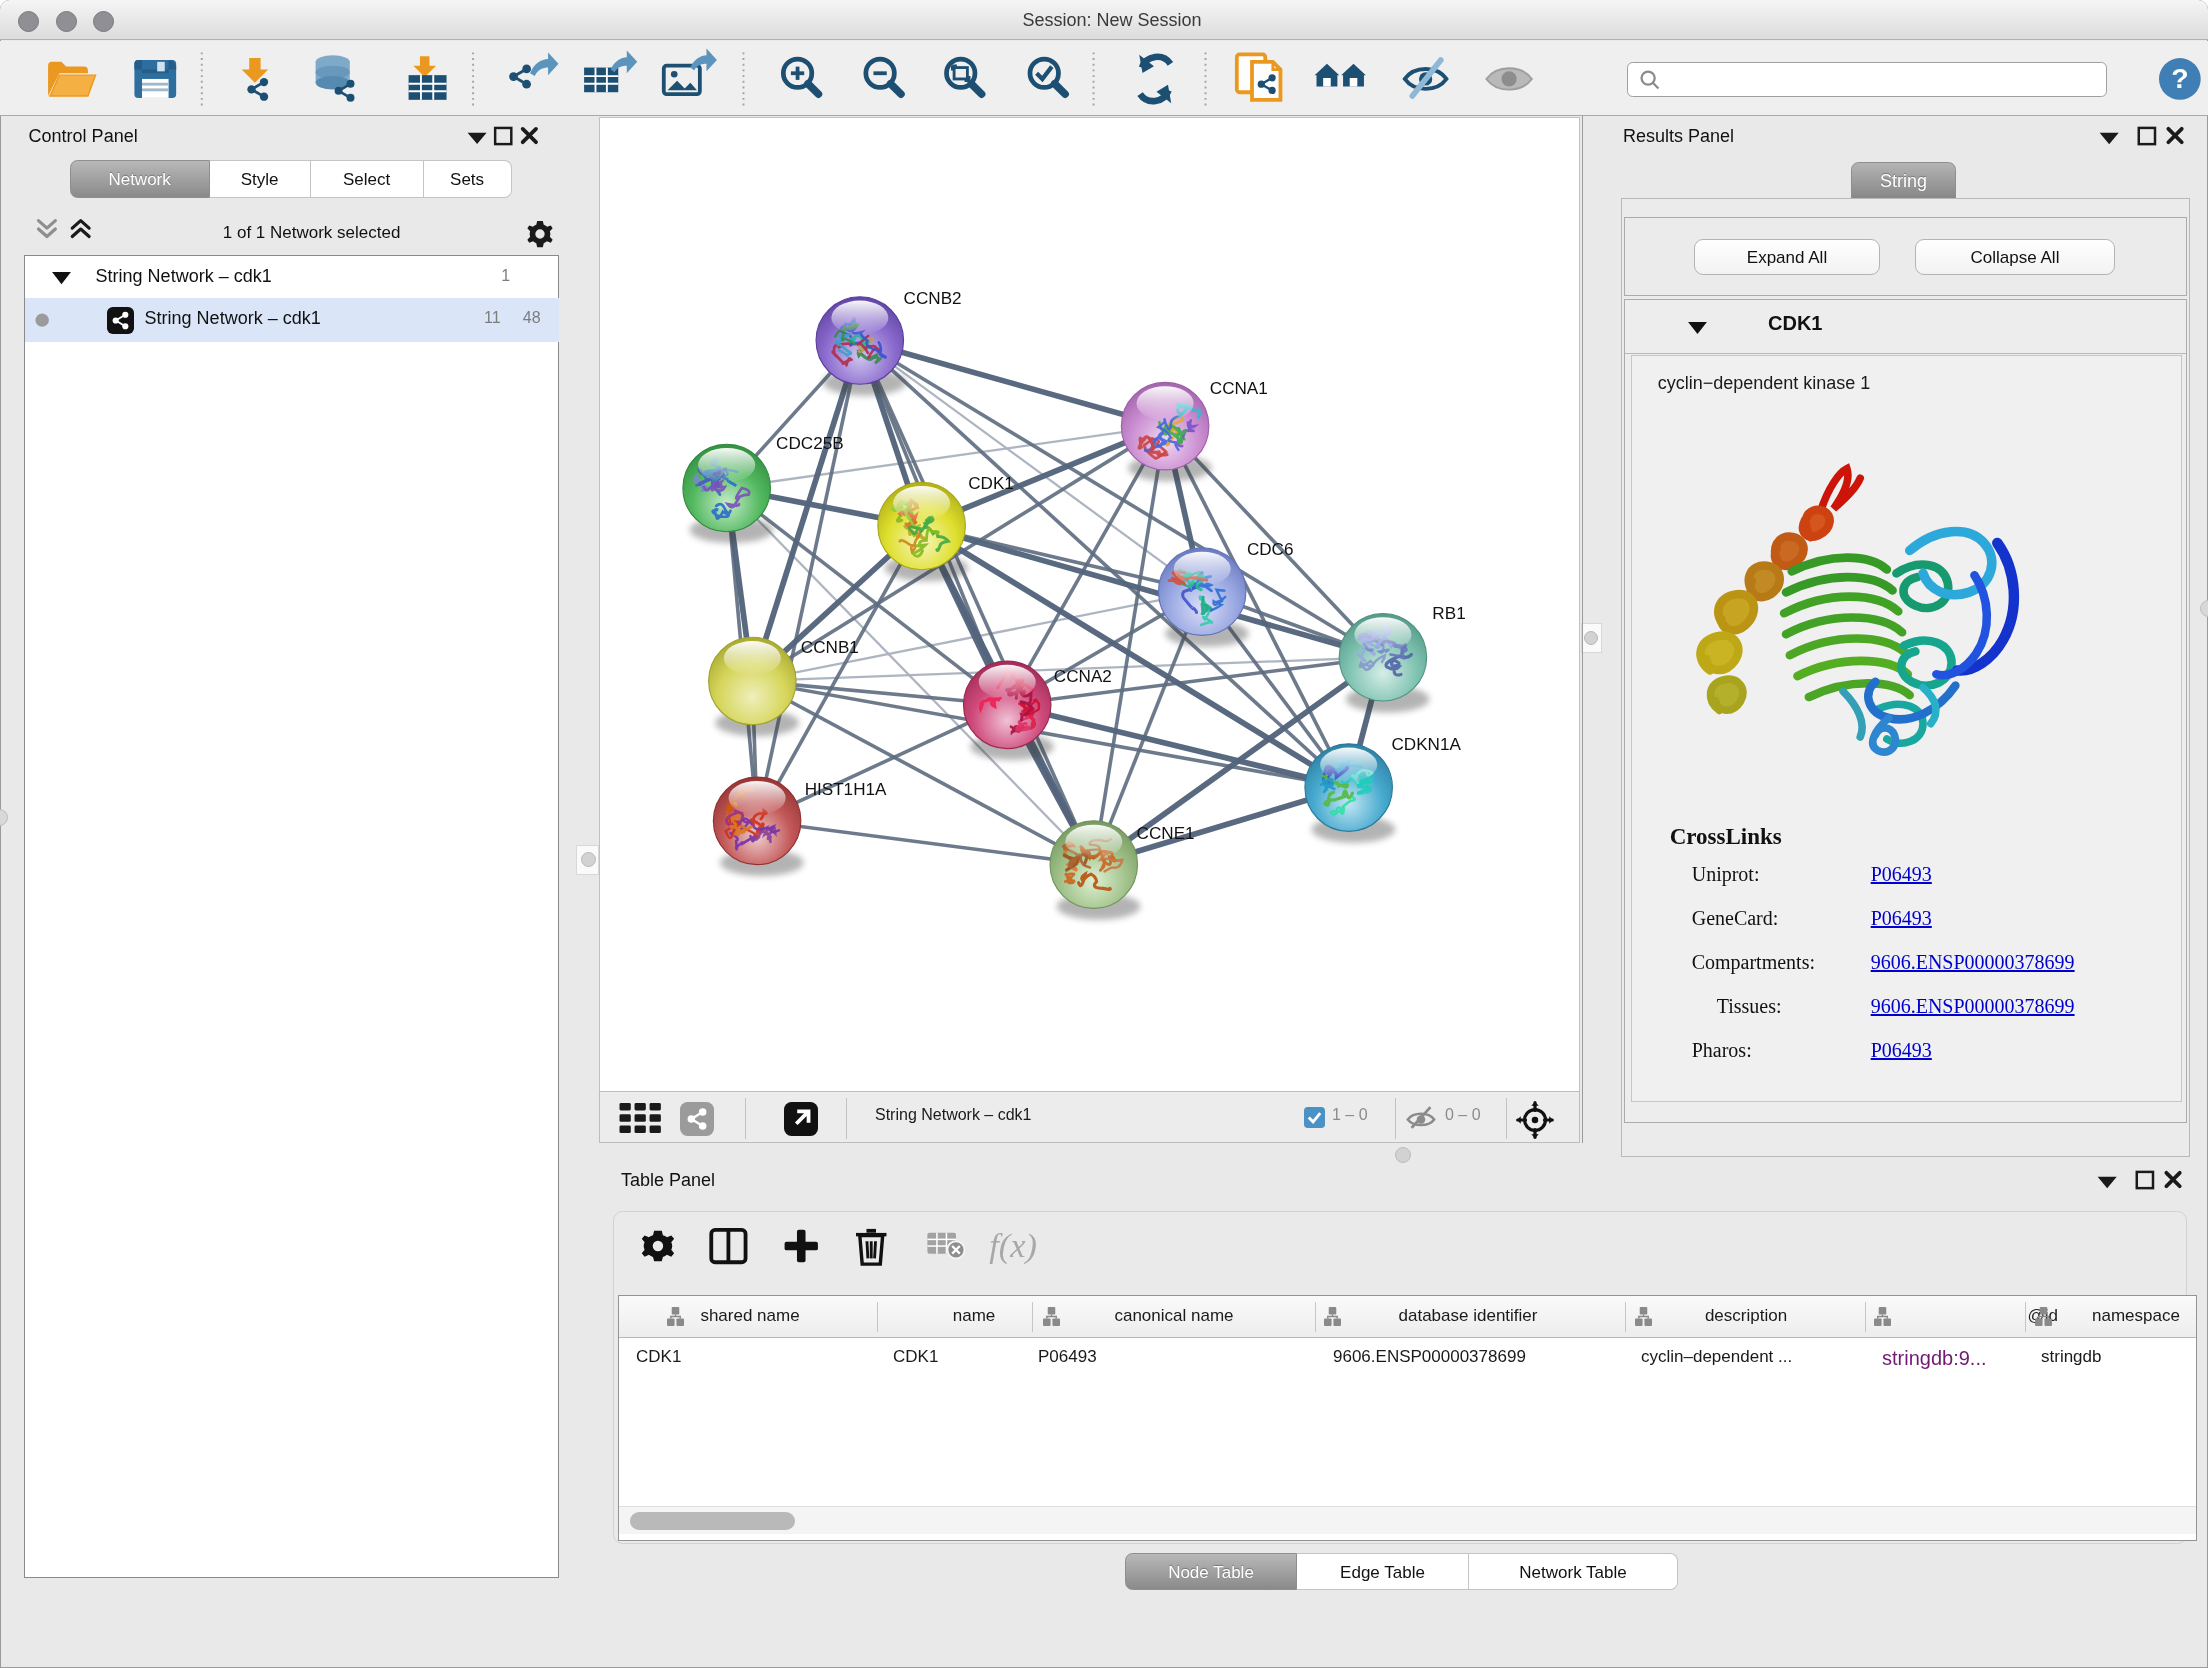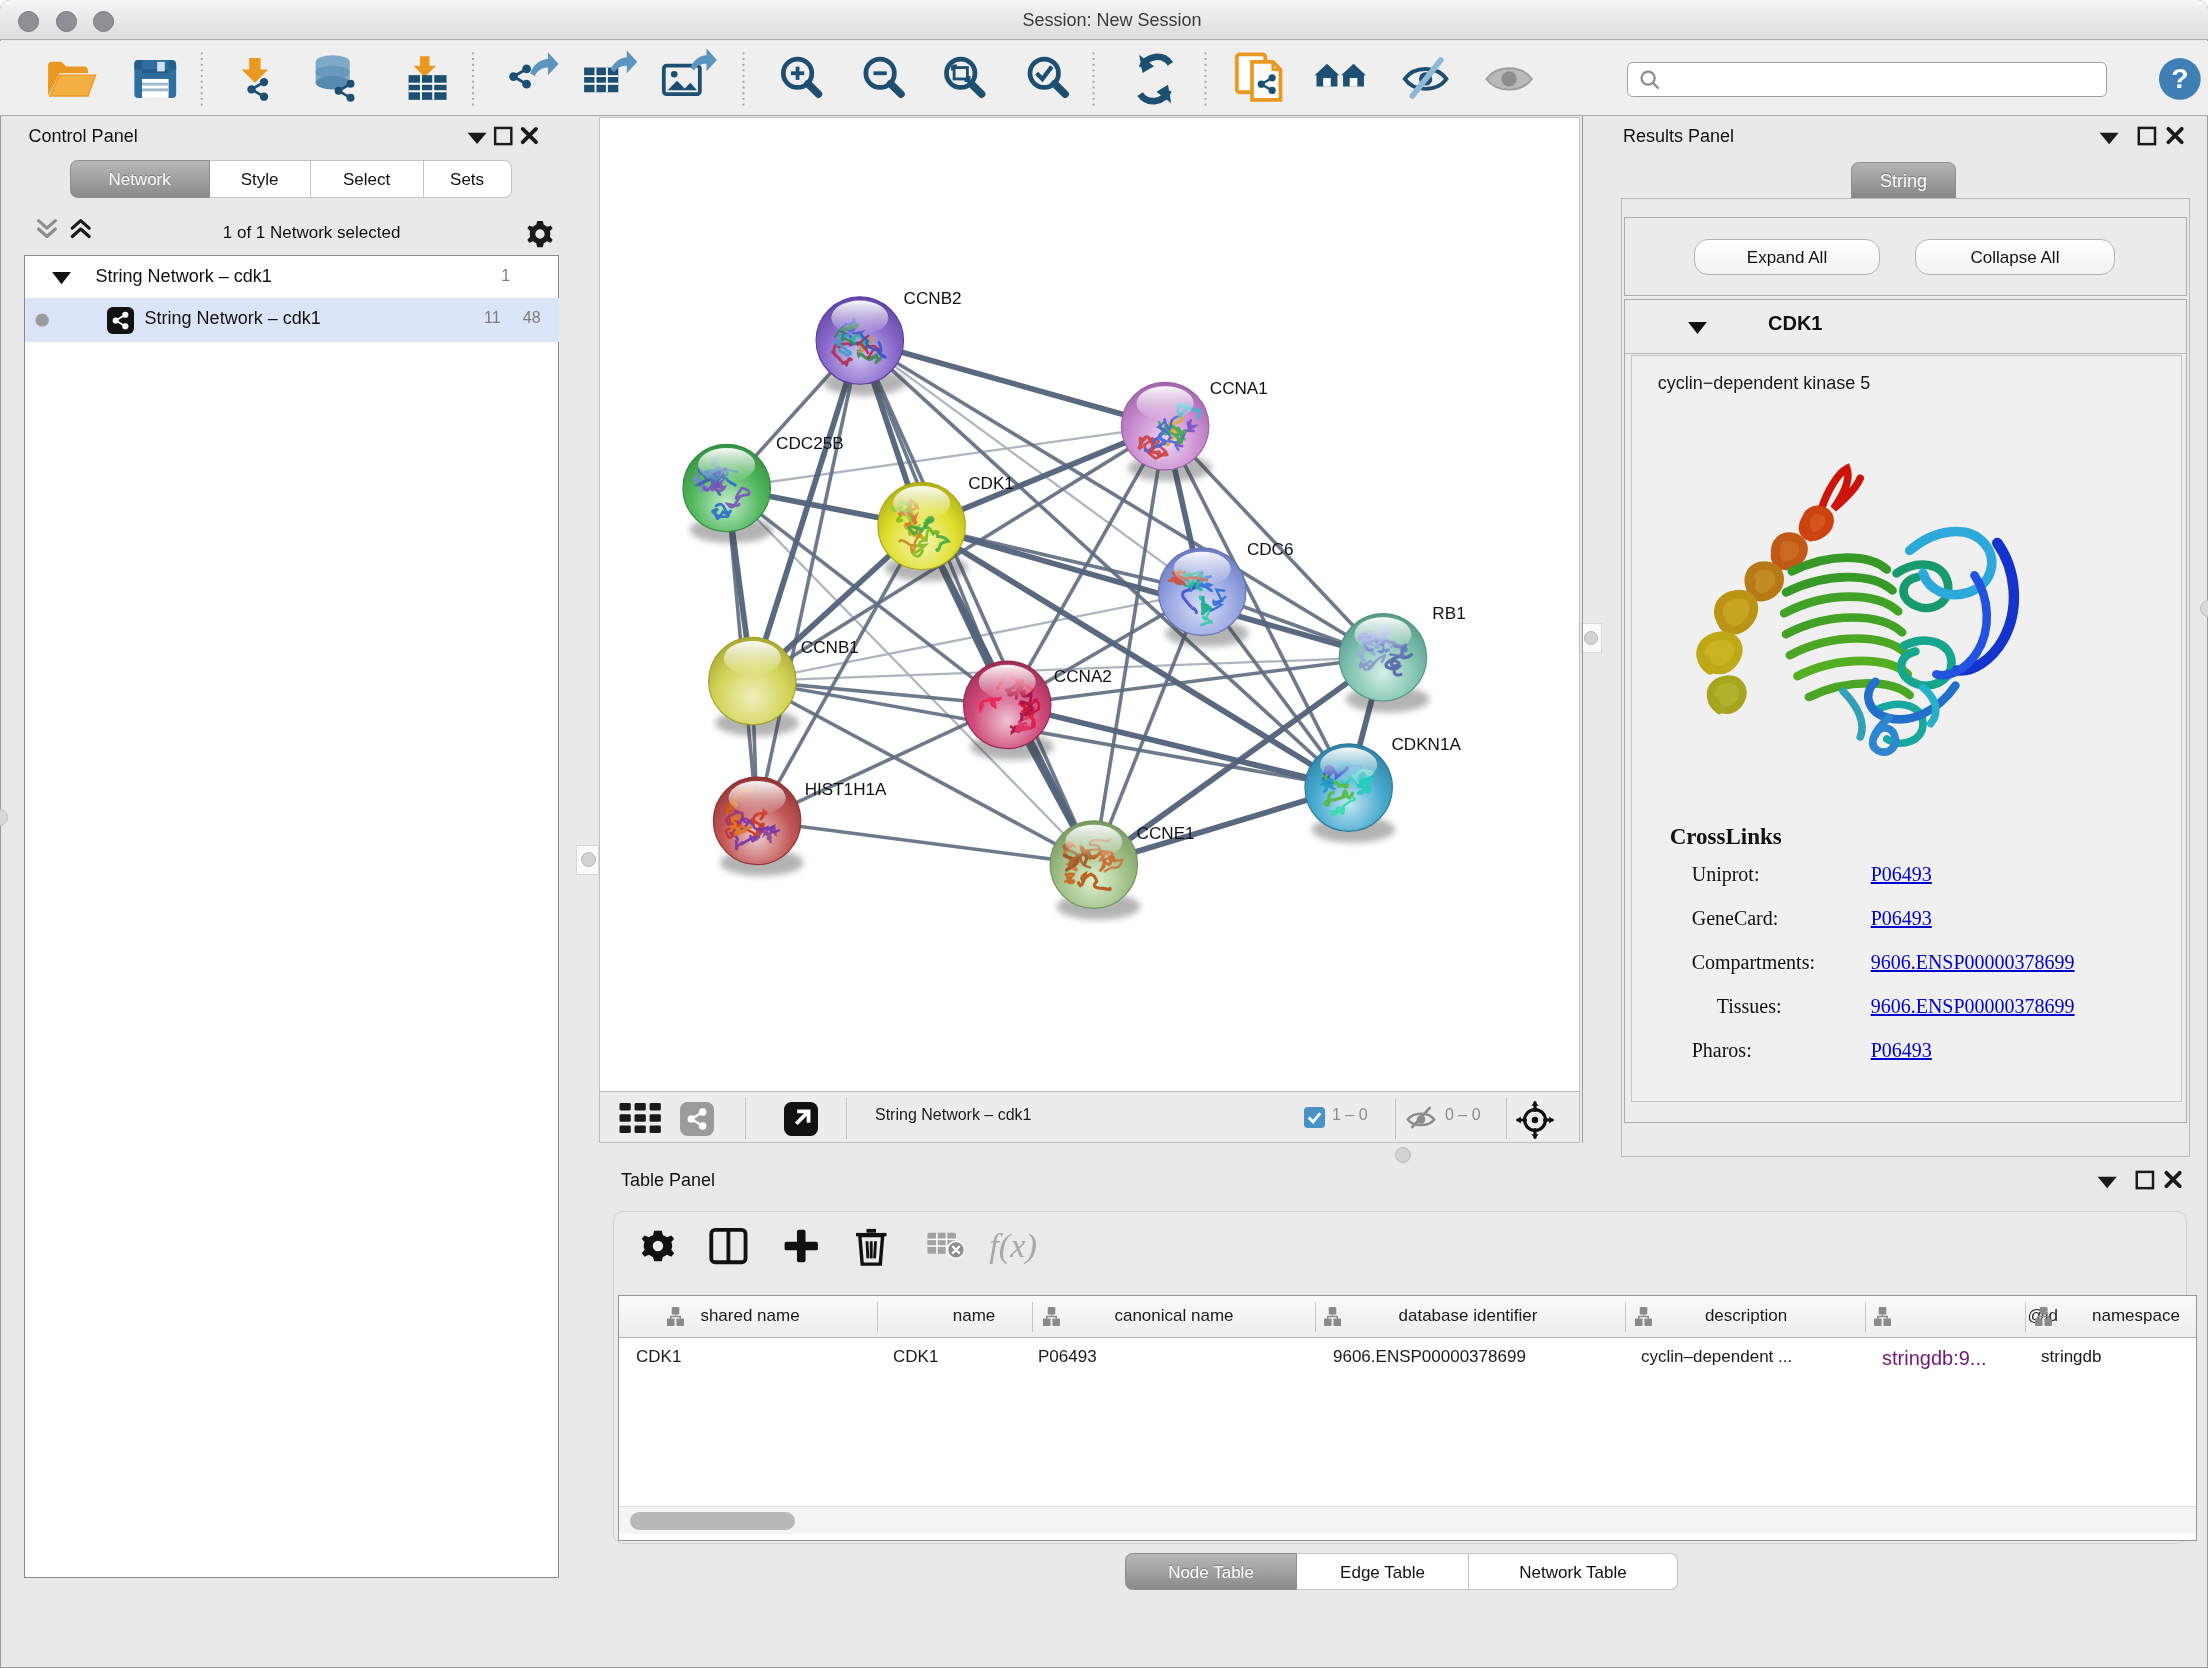--- a/index.html
+++ b/index.html
@@ -10,21 +10,21 @@
   .tl { position:absolute; top:10.5px; width:21px; height:21px; border-radius:50%; background:#8f8f95; border:1px solid #77777c; }
   #title { position:absolute; top:0; left:0; width:2208px; height:40px; text-align:center; line-height:40px; font-size:18px; color:#3a3a3a;margin-left:8px; }
   #toolbar { position:absolute; left:0; top:41px; width:2208px; height:75px; background:#efefef; border-bottom:1px solid #a8a8a8; }
   #searchbox { position:absolute; left:1627px; top:62px; width:480px; height:35px; background:#fff; border:1px solid #9f9f9f; border-radius:5.7px; top:21px; }
   .panelhead { font-size:18px; color:#111; }
   .seg { position:absolute; height:38px; display:flex; }
   .seg div { height:38px; line-height:38px; text-align:center; font-size:17px; color:#111; background:#fff; border:1px solid #c4c4c4; border-left:none; }
   .seg div.first { border-left:1px solid #c4c4c4; border-radius:7.6px 0 0 7.6px; }
   .seg div.last { border-radius:0 7.6px 7.6px 0; }
   .seg div.sel { background:linear-gradient(#b8b8b8,#8a8a8a); color:#fff; text-shadow:0 -1px 1px rgba(0,0,0,0.3); border-color:#8e8e8e; }
-  .btn { background:linear-gradient(#ffffff,#f2f2f2); border:1px solid #b4b4b4; border-radius:14px; text-align:center; font-size:17px; color:#111; }
+  .btn { background:linear-gradient(#ffffff,#f2f2f2); border:1px solid #b4b4b4; border-radius:9px; text-align:center; font-size:17px; color:#111; }
   .link { font-family:"Liberation Serif", serif; color:#0000cc; text-decoration:underline; font-size:20px; }
   .serif { font-family:"Liberation Serif", serif; }
 </style>
 </head>
 <body>
 <div id="win">
 
   <div id="titlebar">
     <div class="tl" style="left:18px;"></div>
     <div class="tl" style="left:56px;"></div>
@@ -623,21 +623,21 @@
       <div class="abs btn" style="left:290px; top:21px; width:200px; height:36px; line-height:36px;">Collapse All</div>
     </div>
     <div class="abs" style="left:41px; top:183px; width:563px; height:824px; background:#ededed; border:1px solid #ababab;">
       <div class="abs" style="left:0; top:0; width:561px; height:54px; border-bottom:1px solid #b9b9b9;">
         <svg class="abs" style="left:61px; top:20px;" width="23" height="16" viewBox="0 0 24 17">
             <path d="M2 2 L22 2 L12 15 Z" fill="#111"></path>
           </svg>
         <div class="abs" style="left:143px; top:12.4px; font-size:20px; font-weight:bold; color:#111;">CDK1</div>
       </div>
       <div class="abs" style="left:5.7px; top:55px; width:551px; height:747px; background:#f0f0f0; border:1px solid #c6c6c6;">
-        <div class="abs" style="left:26px; top:17px; font-size:18px; color:#1a1a1a;">cyclin−dependent kinase 5</div>
+        <div class="abs" style="left:26px; top:17px; font-size:18px; color:#1a1a1a;">cyclin−dependent kinase 1</div>
         <svg class="abs" style="left:36px; top:105px;" width="354" height="297" viewBox="0 0 372 312">
             <g fill="none" stroke-linecap="round">
 <path d="M160 54 C168 28 180 12 188 8 C192 20 184 36 174 50 C186 40 198 28 202 18" stroke="#cc1408" stroke-width="8"></path>
 <path d="M150 80 C138 62 148 48 162 52 C174 56 172 72 158 78 C146 83 138 74 144 62" stroke="#cc4210" stroke-width="9" fill="#d4561c"></path>
 <path d="M118 110 C106 92 116 76 132 80 C146 84 146 100 132 108 C120 114 108 106 114 92" stroke="#c05a14" stroke-width="9" fill="#ca6a22"></path>
 <path d="M92 142 C78 126 86 108 104 110 C120 112 122 130 108 140 C96 148 82 140 88 126" stroke="#b87a16" stroke-width="9" fill="#c28a24"></path>
 <path d="M62 176 C46 162 52 142 72 140 C90 138 96 156 84 170 C74 182 56 180 56 166" stroke="#bb9414" stroke-width="9" fill="#c7a422"></path>
 <path d="M44 220 C28 208 32 188 52 184 C70 180 80 196 70 210 C60 224 42 222 40 208" stroke="#bfa816" stroke-width="9" fill="#cbb424"></path>
 <path d="M54 262 C40 252 42 234 58 230 C74 226 84 240 76 253 C68 266 52 264 50 252" stroke="#a8a41e" stroke-width="8" fill="#b4b02c"></path>
 <path d="M130 116 C170 96 212 98 230 114" stroke="#389a26" stroke-width="9"></path>

